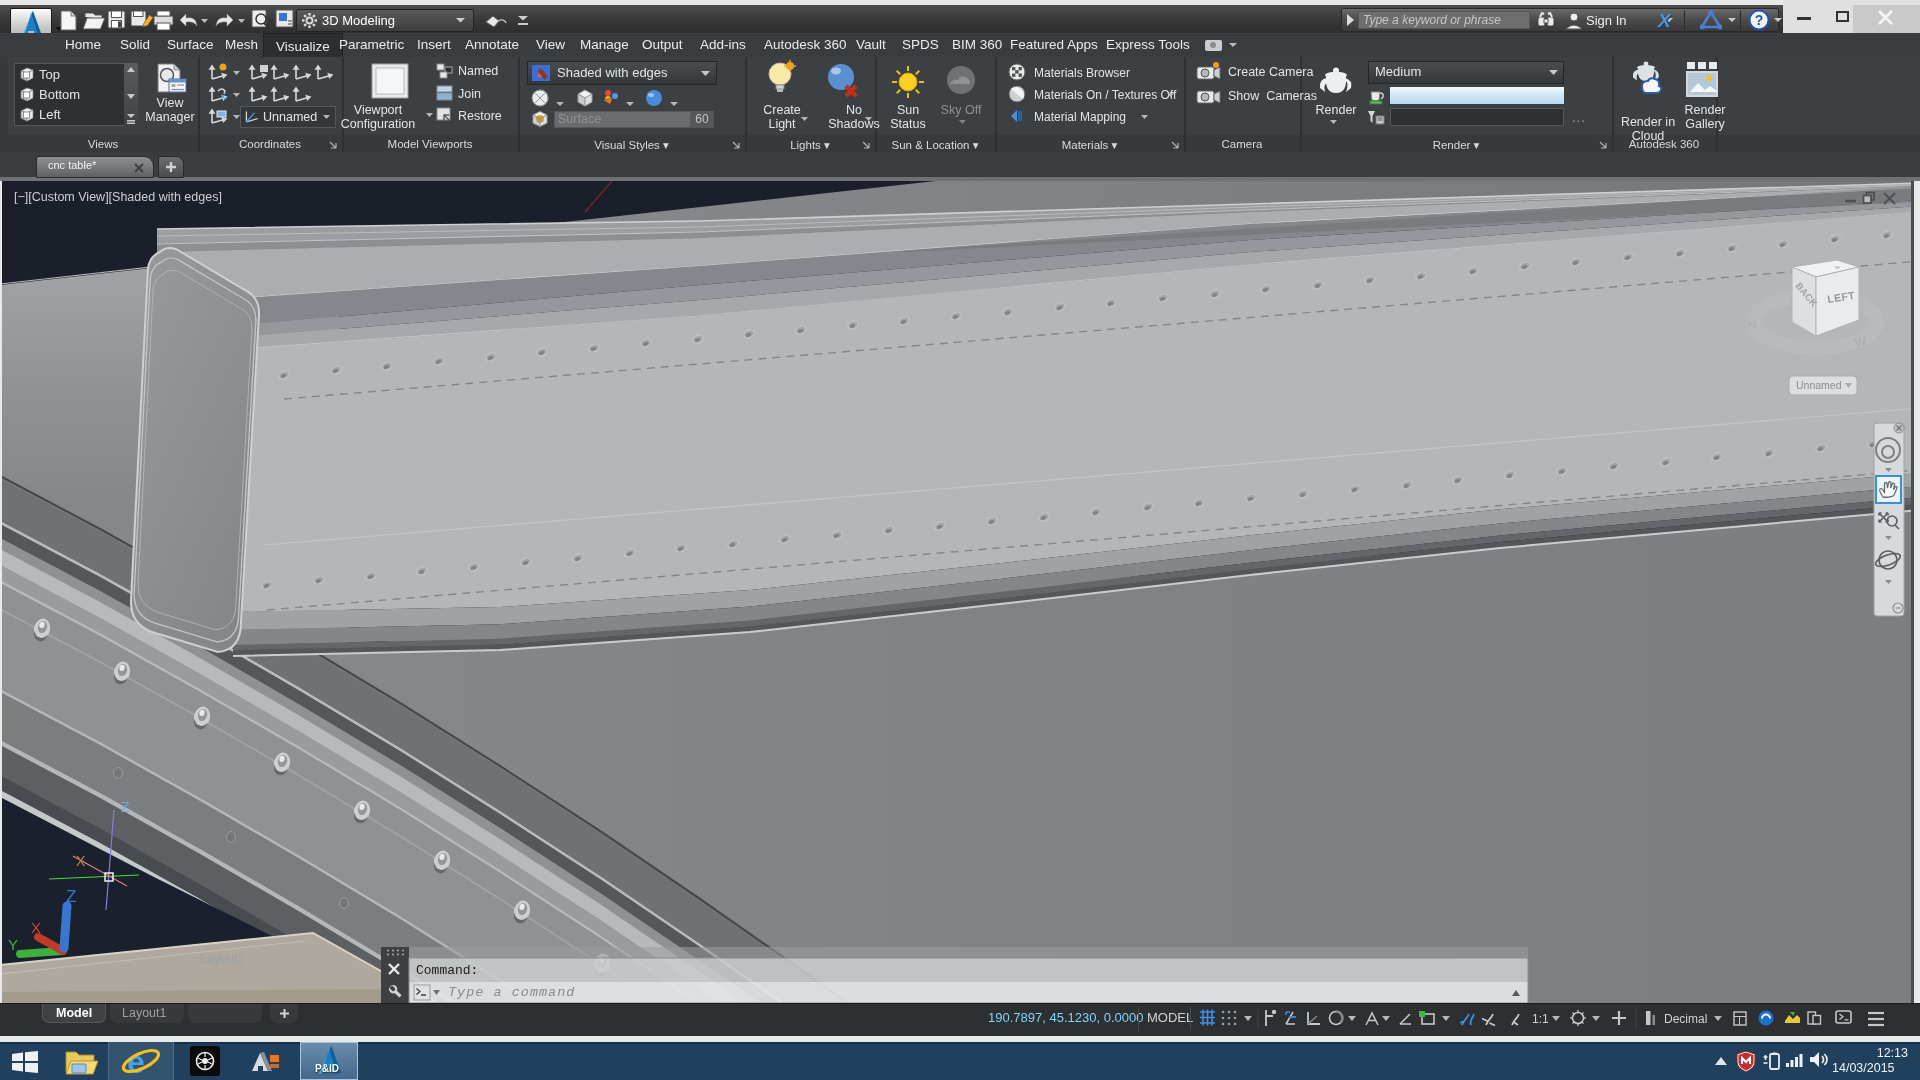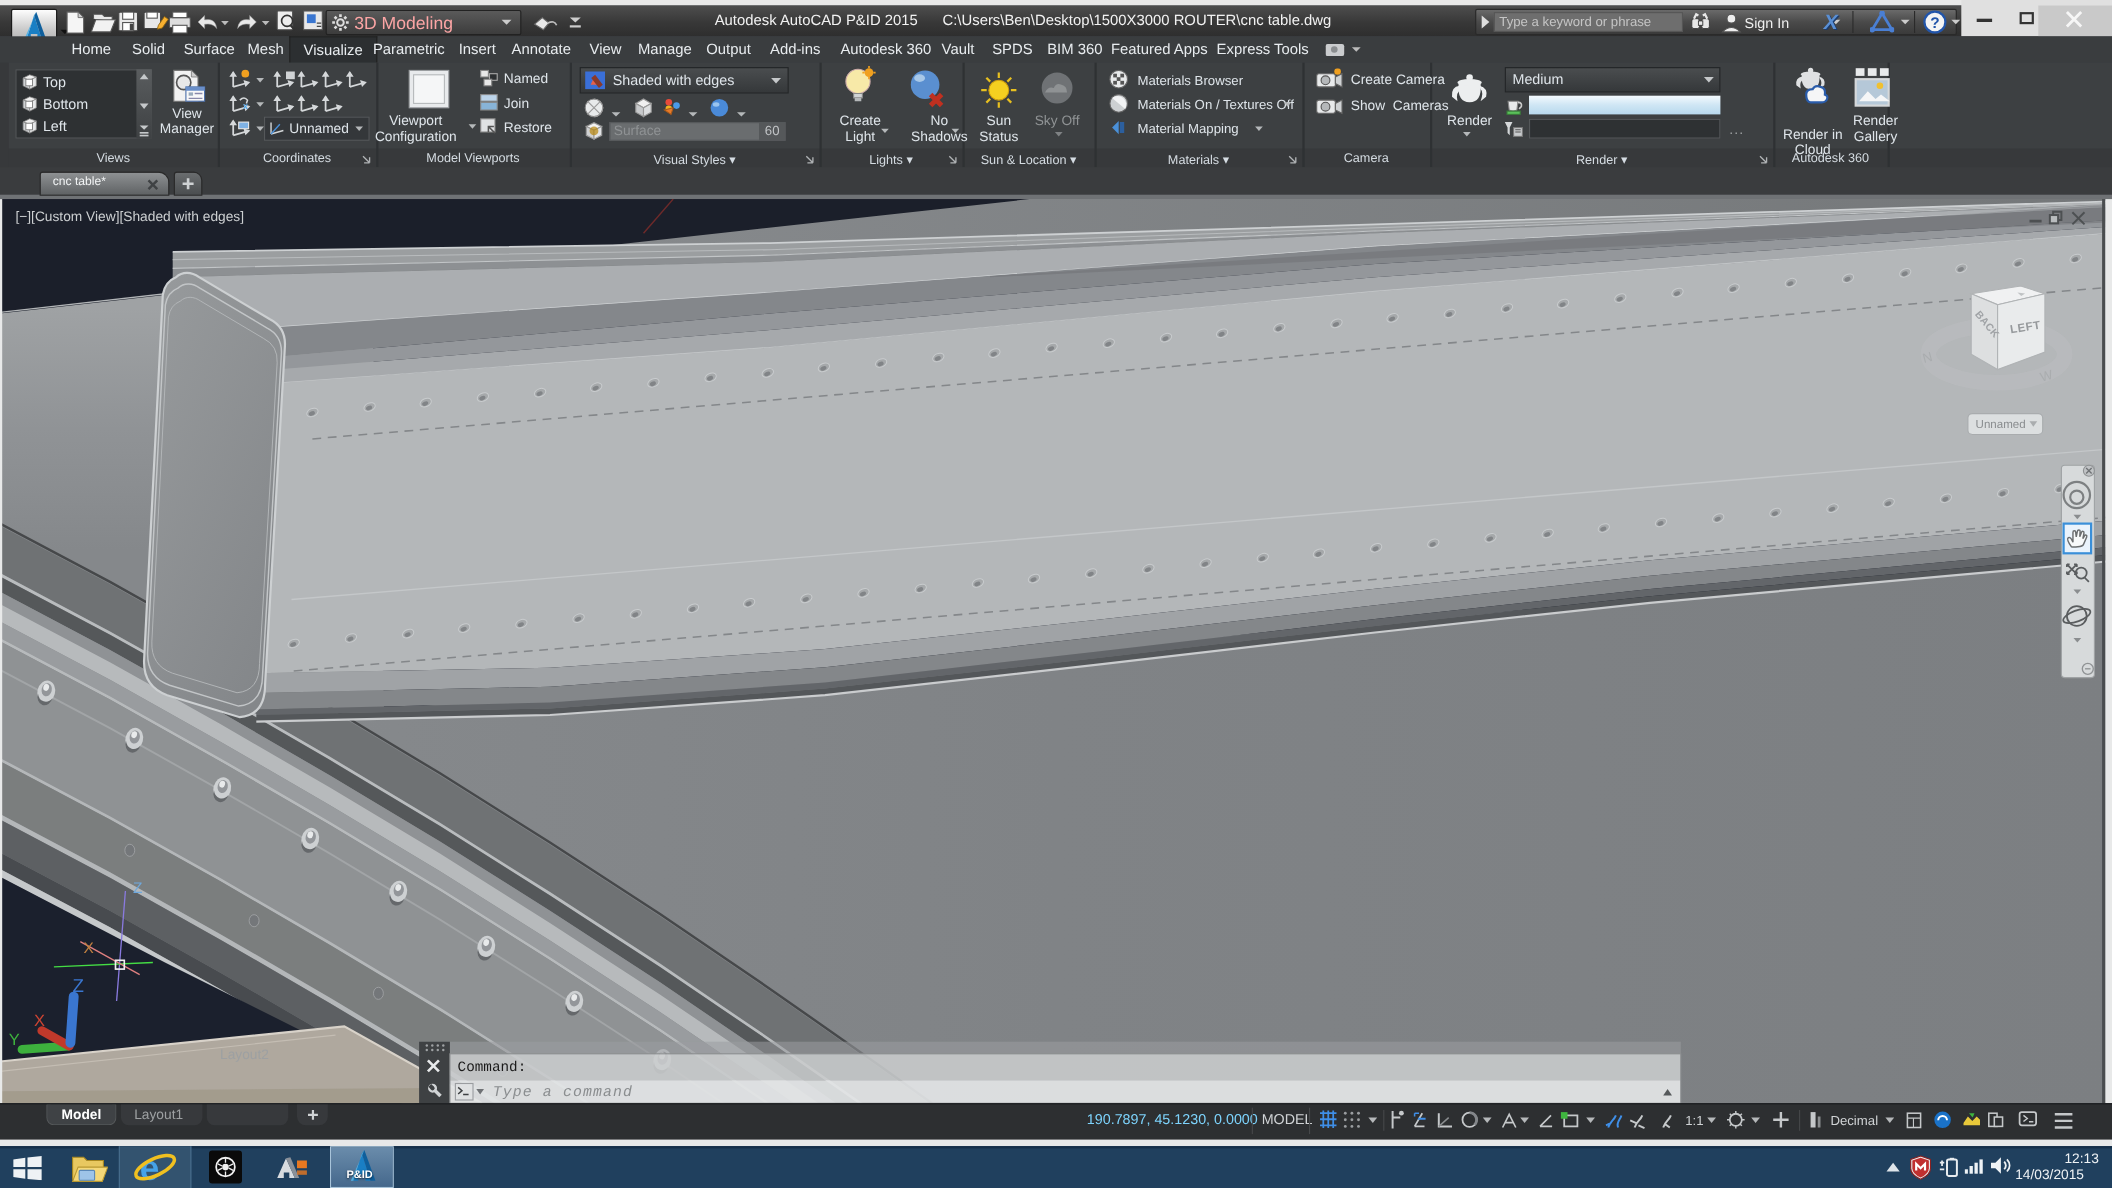--- a/index.html
+++ b/index.html
@@ -96,39 +96,38 @@
         <line x1="8.5" y1="1" x2="8.5" y2="3.5"></line>
         <line x1="8.5" y1="13.5" x2="8.5" y2="16"></line>
         <line x1="1" y1="8.5" x2="3.5" y2="8.5"></line>
         <line x1="13.5" y1="8.5" x2="16" y2="8.5"></line>
         <line x1="3.2" y1="3.2" x2="5" y2="5"></line>
         <line x1="12" y1="12" x2="13.8" y2="13.8"></line>
         <line x1="3.2" y1="13.8" x2="5" y2="12"></line>
         <line x1="12" y1="5" x2="13.8" y2="3.2"></line>
       </g>
     </svg>
-<div class="abs" style="left:322px;top:13px;color:#fca5a5;font-size:16px">3D Modeling</div>
+<div class="abs" style="left:322px;top:13px;color:#ffffff;font-size:13px">3D Modeling</div>
 <svg class="abs" style="left:455px;top:17px" width="12" height="8">
       <path d="M1 1 l4.5 4.5 L10 1 z" fill="#ccc"></path>
     </svg>
 <svg class="abs" style="left:484px;top:10px" width="48" height="20">
       <path d="M2 12 l7 -6 l6 5 l-5 6 z" fill="#e8e8e8" stroke="#666"></path>
       <path d="M14 11 q6 -3 8 2" fill="none" stroke="#bbb" stroke-width="1.5"></path>
       <path d="M34 6 l5 4.5 l5 -4.5 z" fill="#ccc"></path>
       <rect x="34" y="13" width="10" height="2" fill="#ccc"></rect>
     </svg>
 
-<div class="abs" style="left:560px;top:11px;width:740px;text-align:center;color:#f2f2f2;font-size:13.5px">Autodesk AutoCAD P&amp;ID 2015&nbsp;&nbsp;&nbsp;&nbsp;&nbsp;&nbsp;C:\Users\Ben\Desktop\1500X3000 ROUTER\cnc table.dwg</div>
 
 <div class="abs" style="left:1341px;top:8px;width:438px;height:24px;background:linear-gradient(#6a6a6a,#4a4a4a 50%,#3a3a3a);border:1px solid #2a2a2a;border-radius:2px"></div>
 <svg class="abs" style="left:1344px;top:12px" width="14" height="16">
       <path d="M3 2 l7 6 l-7 6 z" fill="#ddd"></path>
     </svg>
 <div class="abs" style="left:1358px;top:11px;width:172px;height:18px;background:#6e6e6e;border:1px solid #555"></div>
-<div class="abs" style="left:1363px;top:13px;color:#c5c5c5;font-size:12px;">Type a keyword or phrase</div>
+<div class="abs" style="left:1363px;top:13px;color:#c5c5c5;font-size:12px;font-style:italic">Type a keyword or phrase</div>
 <svg class="abs" style="left:1536px;top:11px" width="22" height="18" viewBox="0 0 22 18">
       <g fill="#e8e8e8" stroke="#333" stroke-width="0.8">
         <rect x="2" y="6" width="7" height="9" rx="2"></rect>
         <rect x="11" y="6" width="7" height="9" rx="2"></rect>
         <rect x="8" y="8" width="4" height="4"></rect>
         <path d="M4 6 l2 -4 l2 1 M 16 6 l-2 -4 l-2 1" fill="none" stroke="#e8e8e8" stroke-width="2"></path>
       </g>
     </svg>
 <svg class="abs" style="left:1564px;top:10px" width="20" height="20" viewBox="0 0 20 20">
       <circle cx="10" cy="7" r="4" fill="#eee" stroke="#555"></circle>

